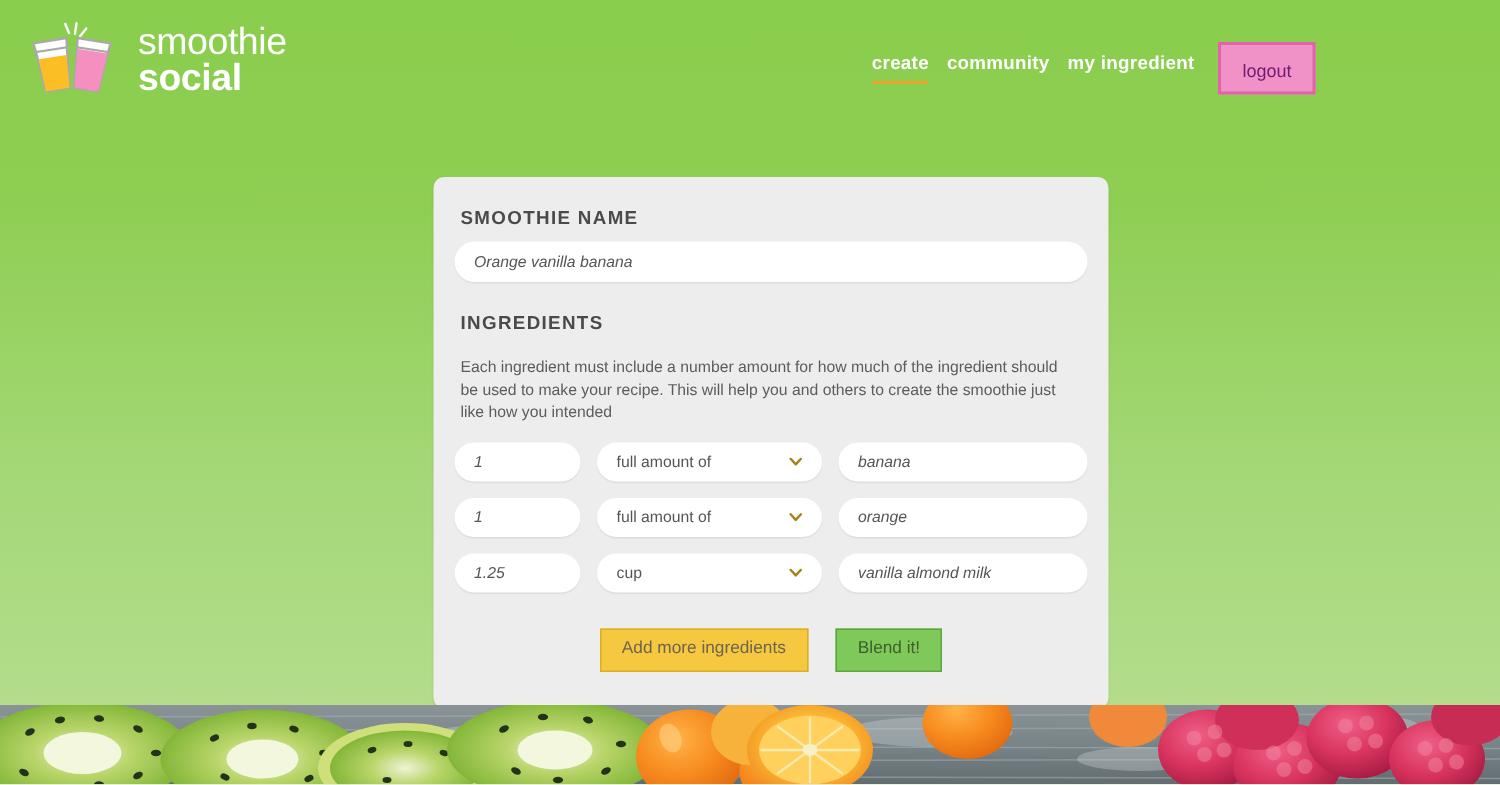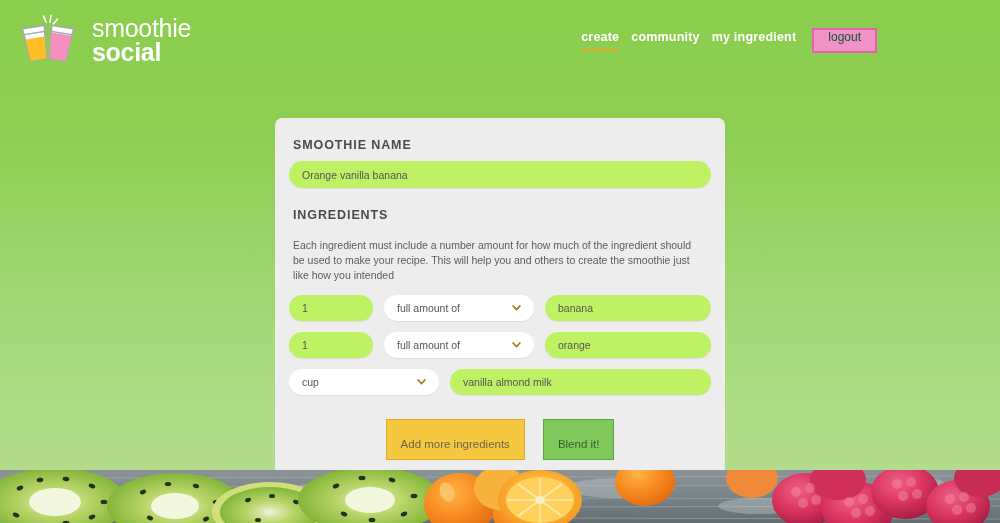--- a/index.html
+++ b/index.html
@@ -52,33 +52,33 @@
   .nav-link.active::after {
     content: "";
     position: absolute;
     left: 0; right: 0; bottom: 0;
     height: 2px;
     background: #e8a62b;
   }
   .logout-btn {
     background: #f092c7;
     border: 2px solid #e262ab;
-    color: #14532d;
+    color: #701a75;
     font-size: 12px;
     font-weight: 400;
-    padding: 0 14px 7px;
+    padding: 10px 14px 7px;
     cursor: pointer;
     margin-left: 4px;
     font-family: "Liberation Sans", sans-serif;
   }
 
   
   .card {
     position: absolute;
-    left: 275px; top: 118px;
+    left: 289px; top: 118px;
     width: 450px;
     background: #ededed;
     border-radius: 7px;
     padding: 20px 14px 24px;
     box-shadow: 0 1px 2px rgba(0,0,0,0.06);
   }
   .section-label {
     color: #4a4a4a;
     font-size: 12.5px;
     font-weight: 700;
@@ -94,27 +94,28 @@
     padding-left: 4px;
     padding-right: 6px;
     margin-bottom: 12px;
   }
 
   .text-input {
     width: 100%;
     height: 26px;
     border: none;
     border-radius: 13px;
-    background: #bef264;
+    background: #ffffff;
     font-family: "Liberation Sans", sans-serif;
     font-size: 10.5px;
     color: #555555;
     padding: 0 13px;
     outline: none;
     box-shadow: 0 1px 1px rgba(0,0,0,0.07);
+    font-style: italic;
   }
   .name-input { height: 27px; border-radius: 14px; }
 
   .ing-row {
     display: flex;
     align-items: center;
     gap: 11px;
     margin-bottom: 11px;
   }
   .ing-row:last-of-type { margin-bottom: 0; }
@@ -148,21 +149,21 @@
 
   .btn-row {
     display: flex;
     justify-content: center;
     gap: 18px;
     margin-top: 24px;
   }
   .btn {
     font-family: "Liberation Sans", sans-serif;
     font-size: 11.5px;
-    padding: 18px 14px 7px;
+    padding: 6px 14px 7px;
     cursor: pointer;
     line-height: 1.2;
   }
   .btn-add {
     background: #f5c83f;
     border: 1px solid #dcae24;
     color: #6e6250;
   }
   .btn-blend {
     background: #7ec95a;
@@ -258,20 +259,23 @@
           <svg class="chev" viewBox="0 0 10 7">
             <path d="M1 1 L5 5.4 L9 1" fill="none" stroke="#a7821a" stroke-width="1.9" stroke-linecap="round" stroke-linejoin="round"></path>
           </svg>
         </div>
         <div class="name-wrap">
           <input class="text-input" type="text" value="orange" style="">
         </div>
       </div>
 
       <div class="ing-row">
+        <div class="amount-wrap">
+          <input class="text-input" type="text" value="1.25" style="">
+        </div>
         <div class="unit-wrap">
           <select class="select-box">
             <option>cup</option>
           </select>
           <svg class="chev" viewBox="0 0 10 7">
             <path d="M1 1 L5 5.4 L9 1" fill="none" stroke="#a7821a" stroke-width="1.9" stroke-linecap="round" stroke-linejoin="round"></path>
           </svg>
         </div>
         <div class="name-wrap">
           <input class="text-input" type="text" value="vanilla almond milk" style="">

